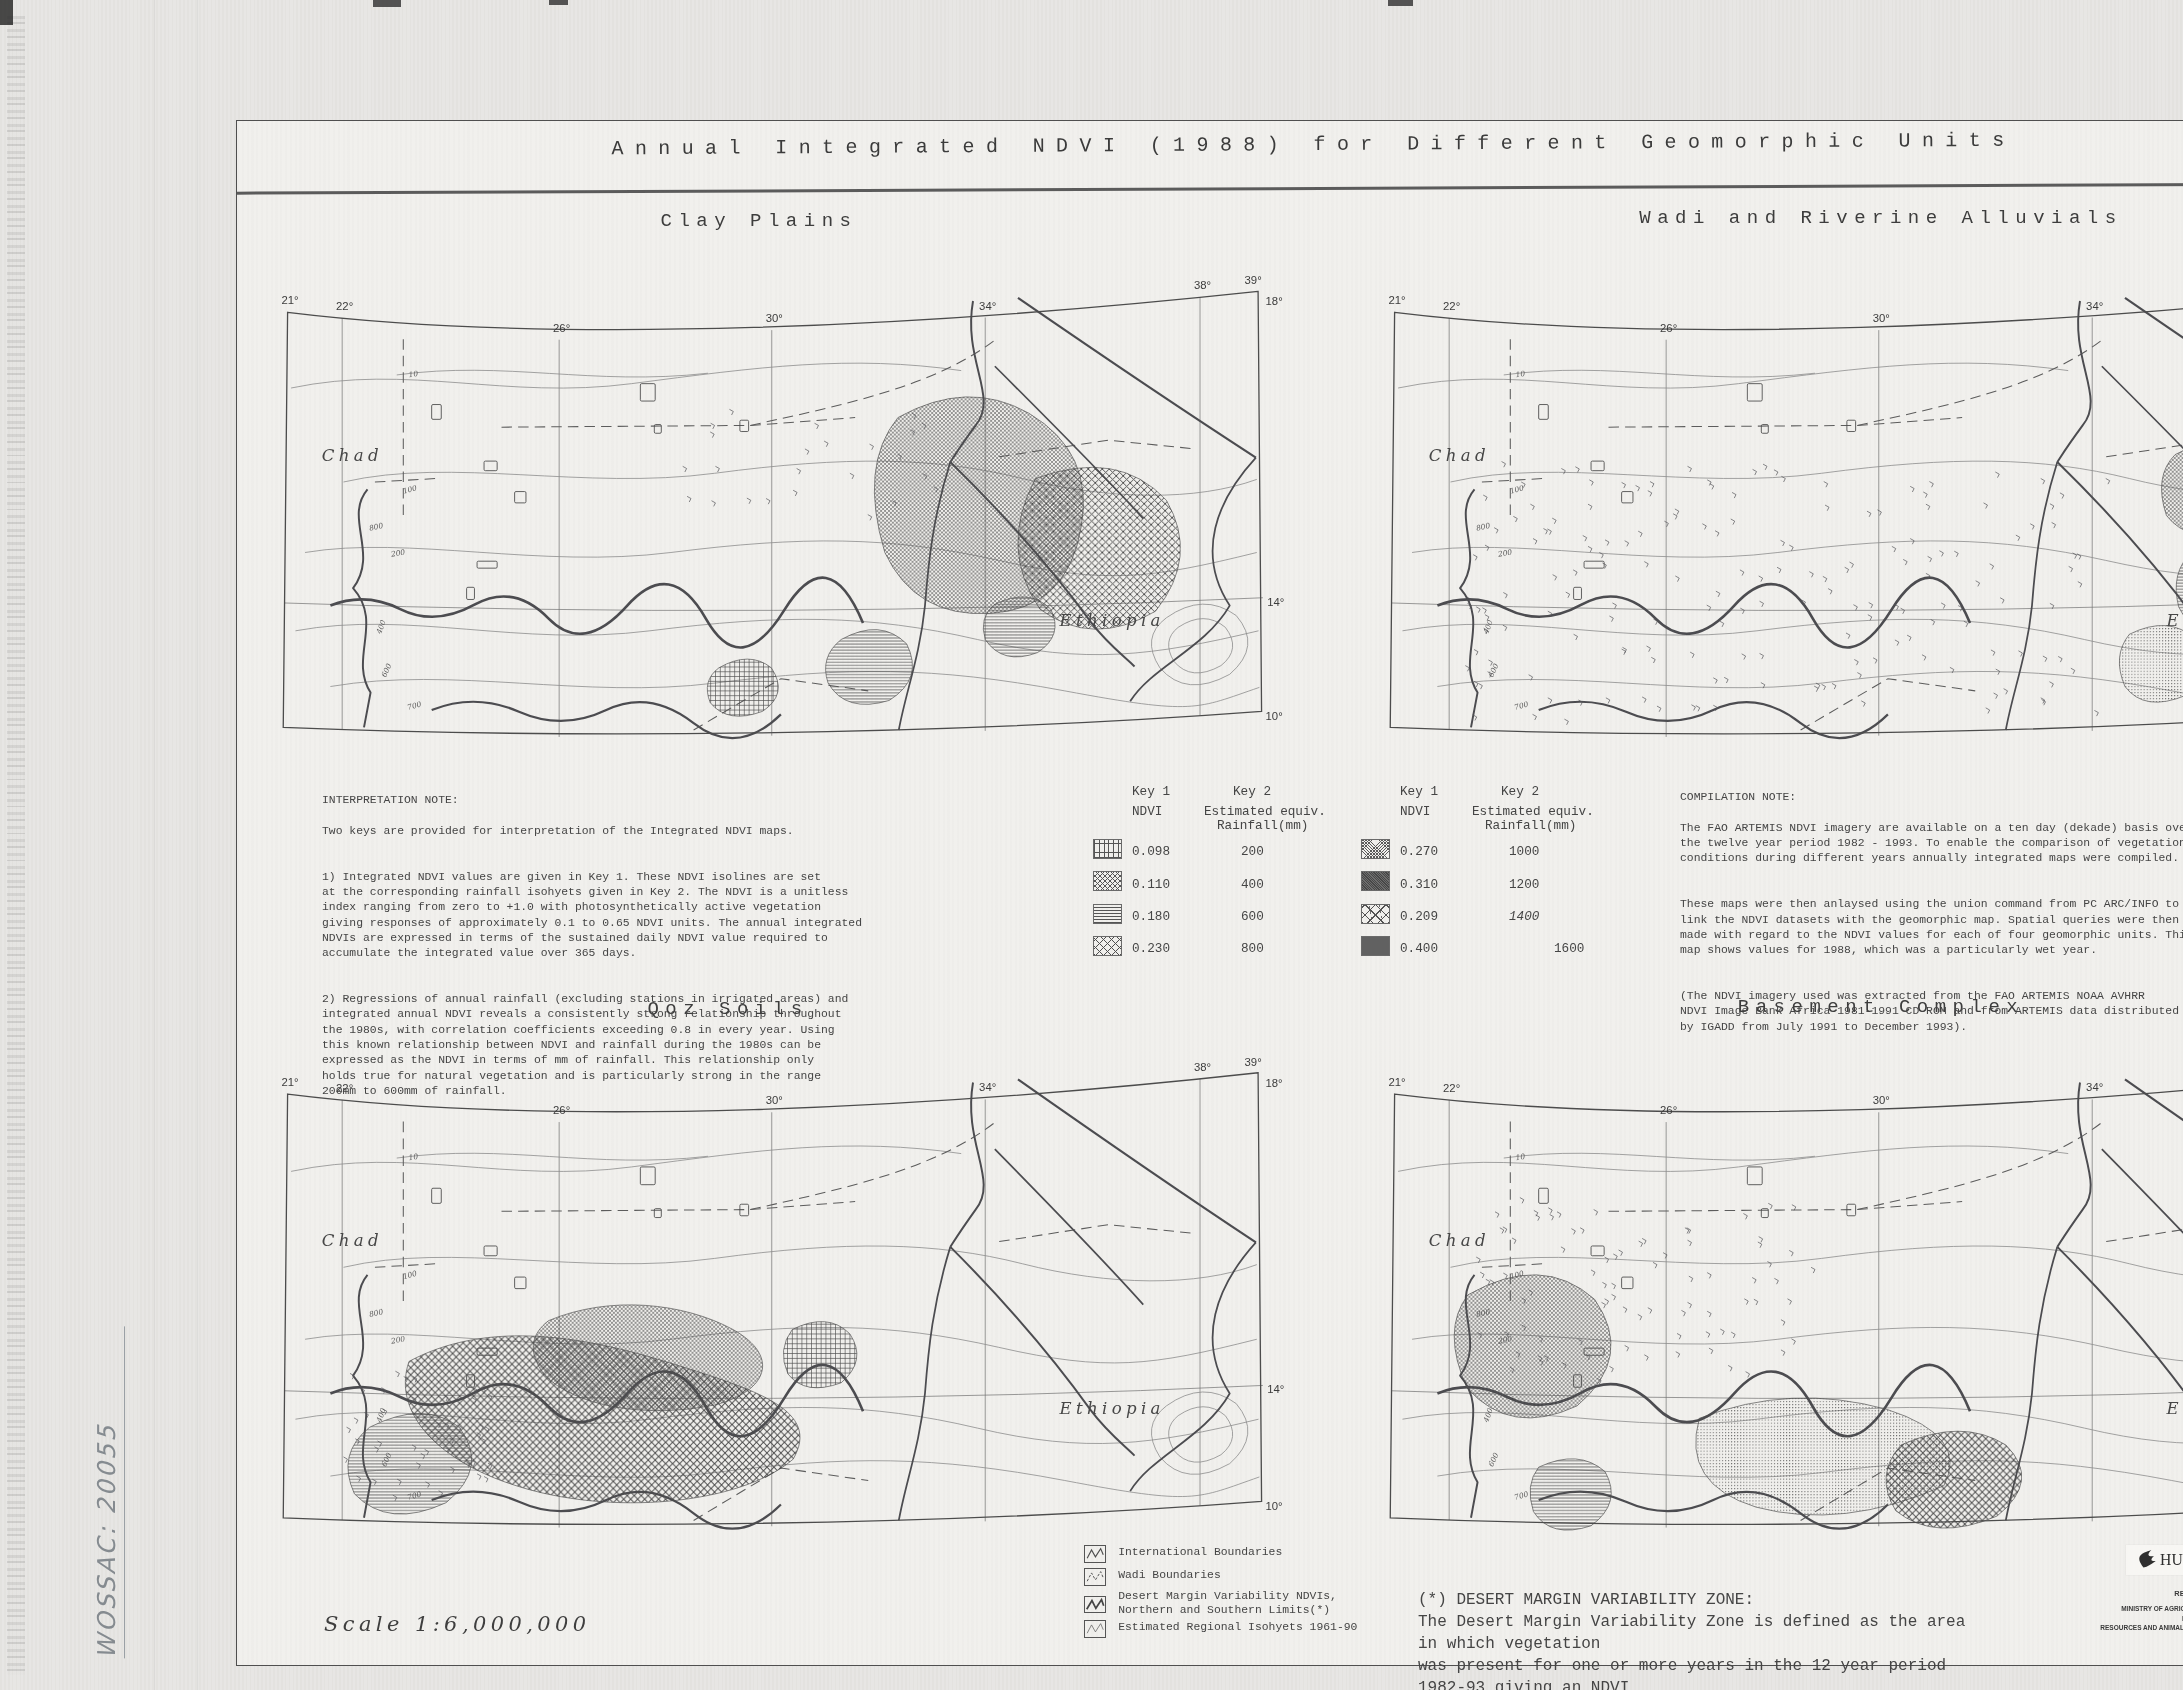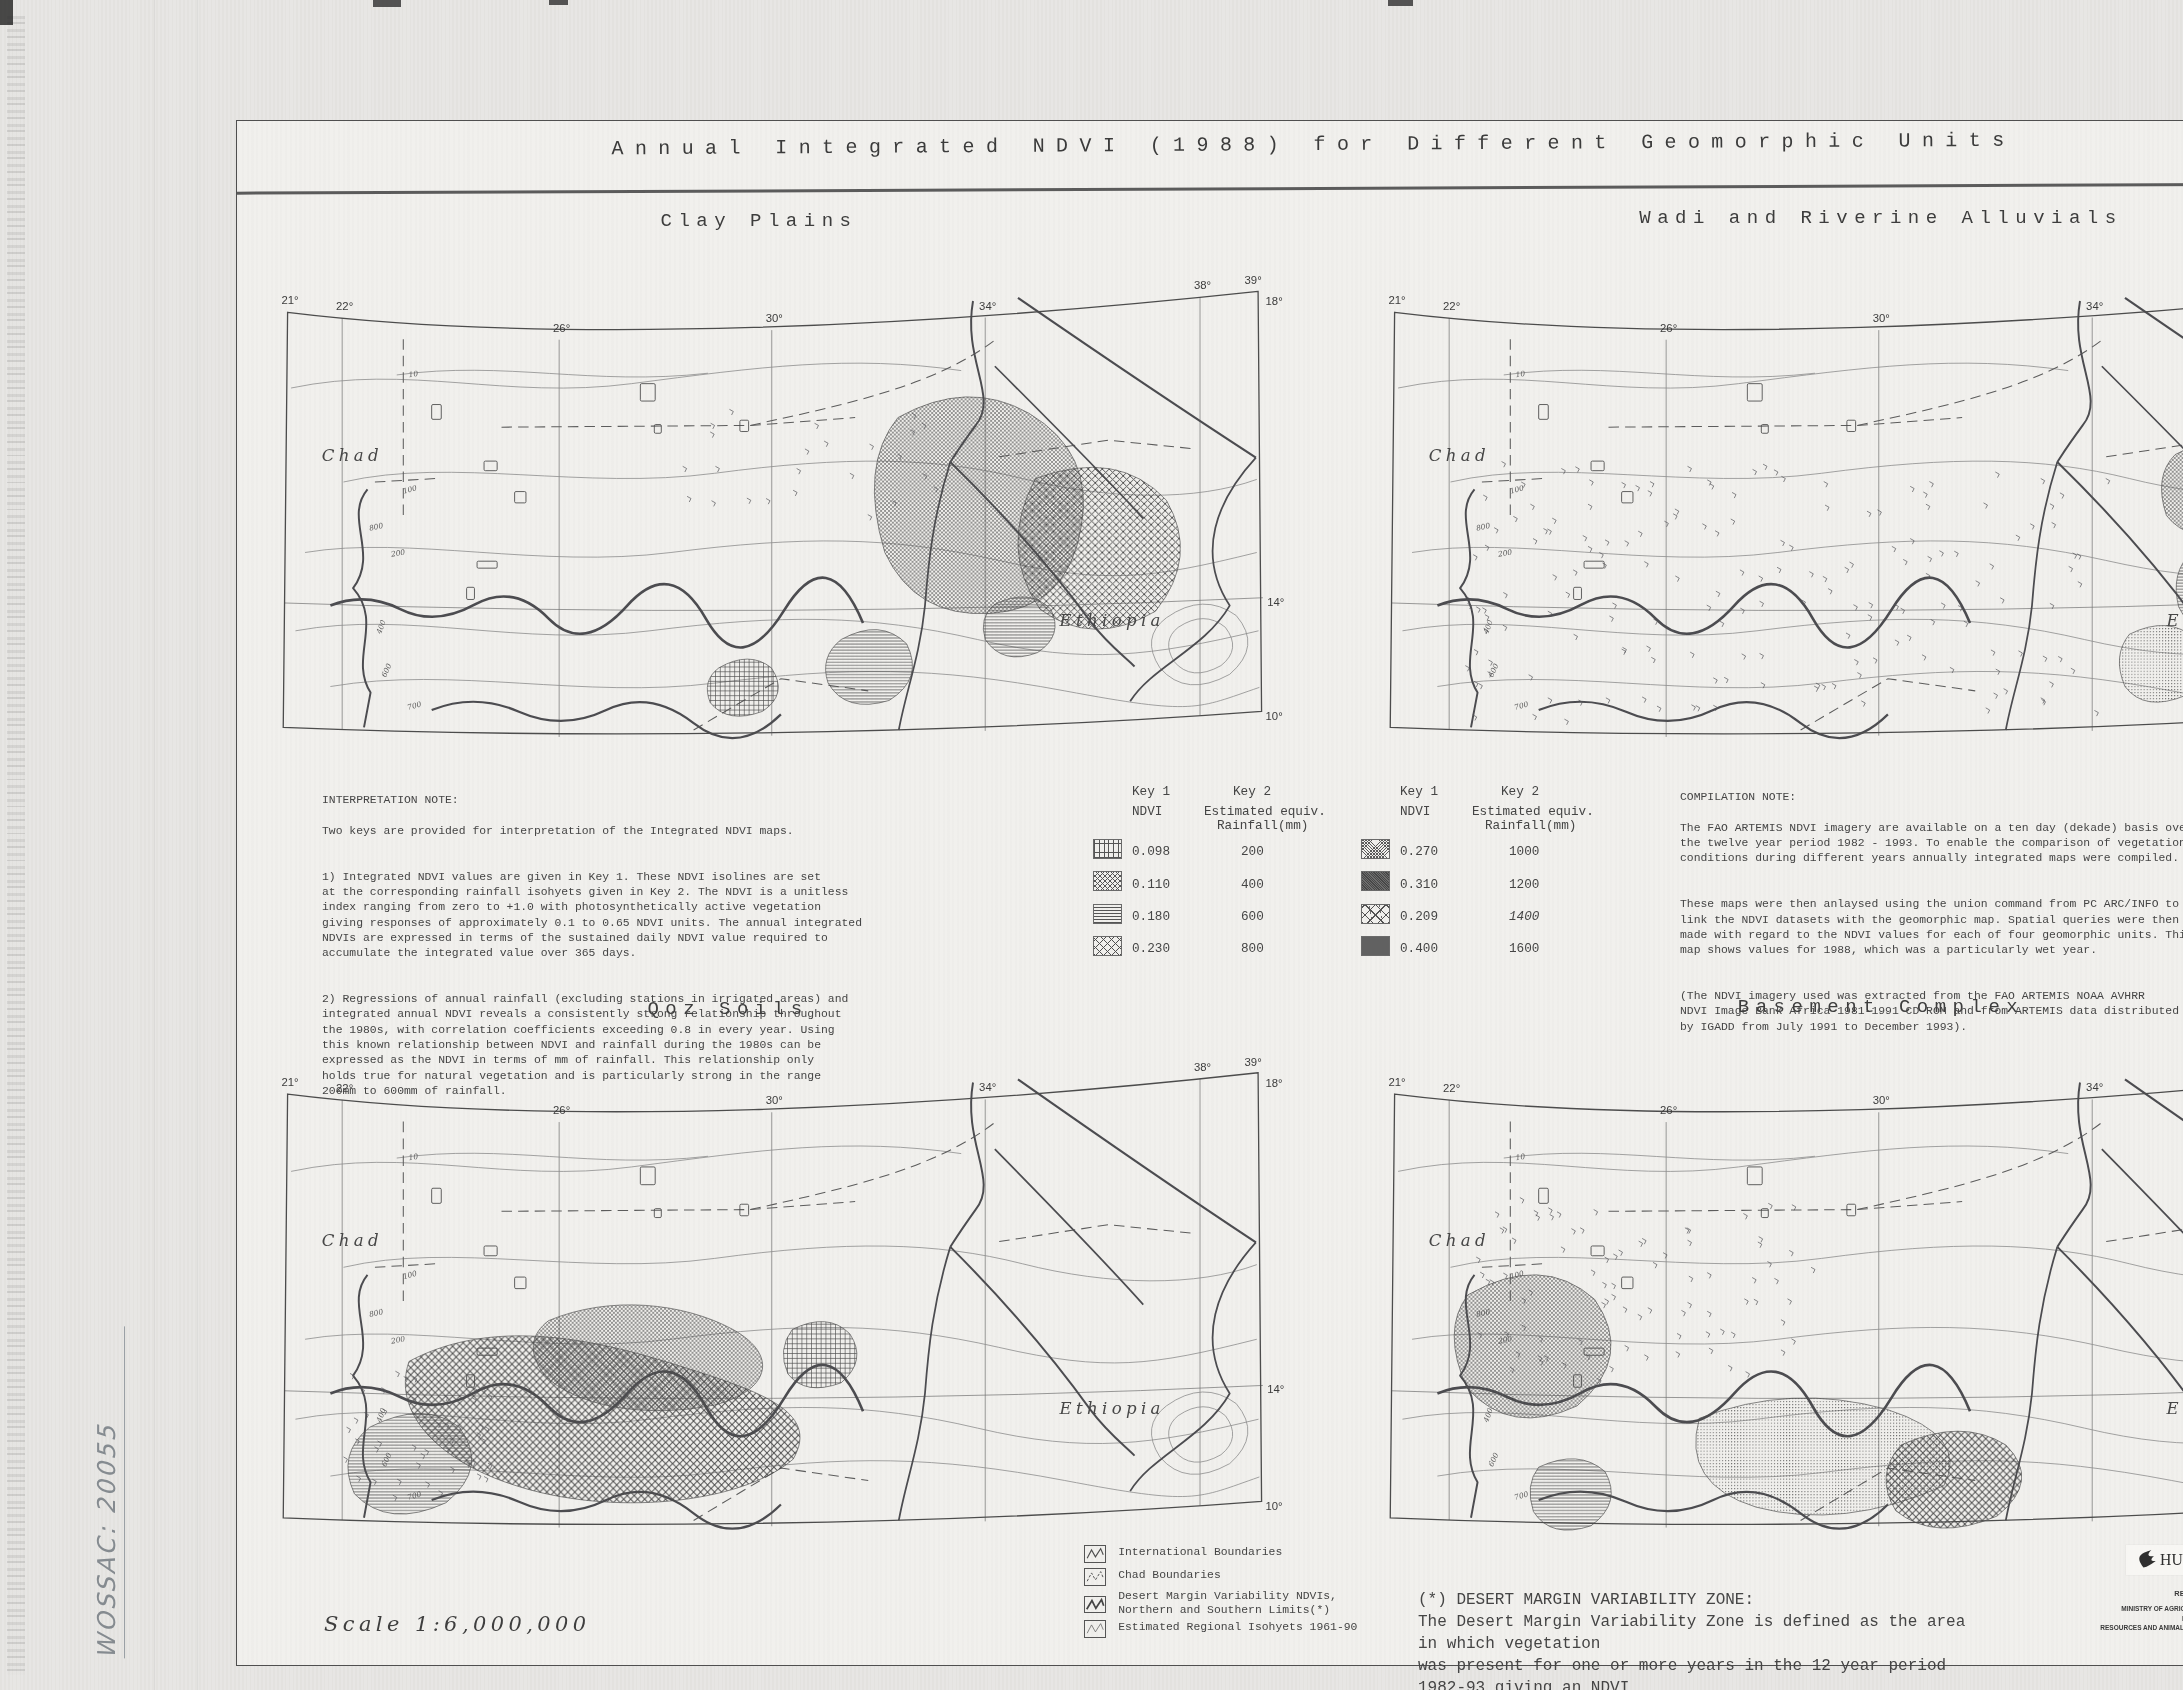--- a/index.html
+++ b/index.html
@@ -867,21 +867,21 @@
     <span class="krow-ndvi" style="top:60px;">0.270</span>
     <span class="krow-rain" style="top:60px;">1000</span>
     <span class="sw sw-dense" style="top:87px;"></span>
     <span class="krow-ndvi" style="top:93px;">0.310</span>
     <span class="krow-rain" style="top:93px;">1200</span>
     <span class="sw sw-bigcross" style="top:120px;"></span>
     <span class="krow-ndvi" style="top:125px;">0.209</span>
     <span class="krow-rain" style="top:125px;font-style:italic;">1400</span>
     <span class="sw sw-solid" style="top:152px;"></span>
     <span class="krow-ndvi" style="top:157px;">0.400</span>
-    <span class="krow-rain" style="top:157px;">1600</span>
+    <span class="krow-rain" style="top:157px;margin-left:45px;">1600</span>
   </div>
 
   <div class="note t-mono" style="left:1443px;top:654px;width:646px;">
     <p style="margin-bottom:0;">COMPILATION NOTE:</p>
     <p>The FAO ARTEMIS NDVI imagery are available on a ten day (dekade) basis over
 the twelve year period 1982 - 1993. To enable the comparison of vegetation
 conditions during different years annually integrated maps were compiled.</p>
     <p>These maps were then anlaysed using the union command from PC ARC/INFO to
 link the NDVI datasets with the geomorphic map. Spatial queries were then
 made with regard to the NDVI values for each of four geomorphic units. This
@@ -897,21 +897,21 @@
     <div class="legend-item" style="top:0;">
       <svg class="box" viewBox="0 0 46 36">
           <polyline points="5,28 15,9 24,25 36,6 42,20" fill="none" stroke="#4d4d4d" stroke-width="2.6"></polyline>
         </svg>
       <span class="lbl">International Boundaries</span>
     </div>
     <div class="legend-item" style="top:23px;">
       <svg class="box" viewBox="0 0 46 36">
           <polyline points="5,28 15,9 24,25 36,6 42,20" fill="none" stroke="#4d4d4d" stroke-width="2.2" stroke-dasharray="6 4"></polyline>
         </svg>
-      <span class="lbl">Chad Boundaries</span>
+      <span class="lbl">Wadi Boundaries</span>
     </div>
     <div class="legend-item" style="top:46px;">
       <svg class="box" viewBox="0 0 46 36">
           <polyline points="4,28 16,8 25,26 38,6 43,20" fill="none" stroke="#444" stroke-width="4"></polyline>
         </svg>
       <span class="lbl">Desert Margin Variability NDVIs,
 Northern and Southern Limits(*)</span>
     </div>
     <div class="legend-item" style="top:75px;">
       <svg class="box" viewBox="0 0 46 36">

